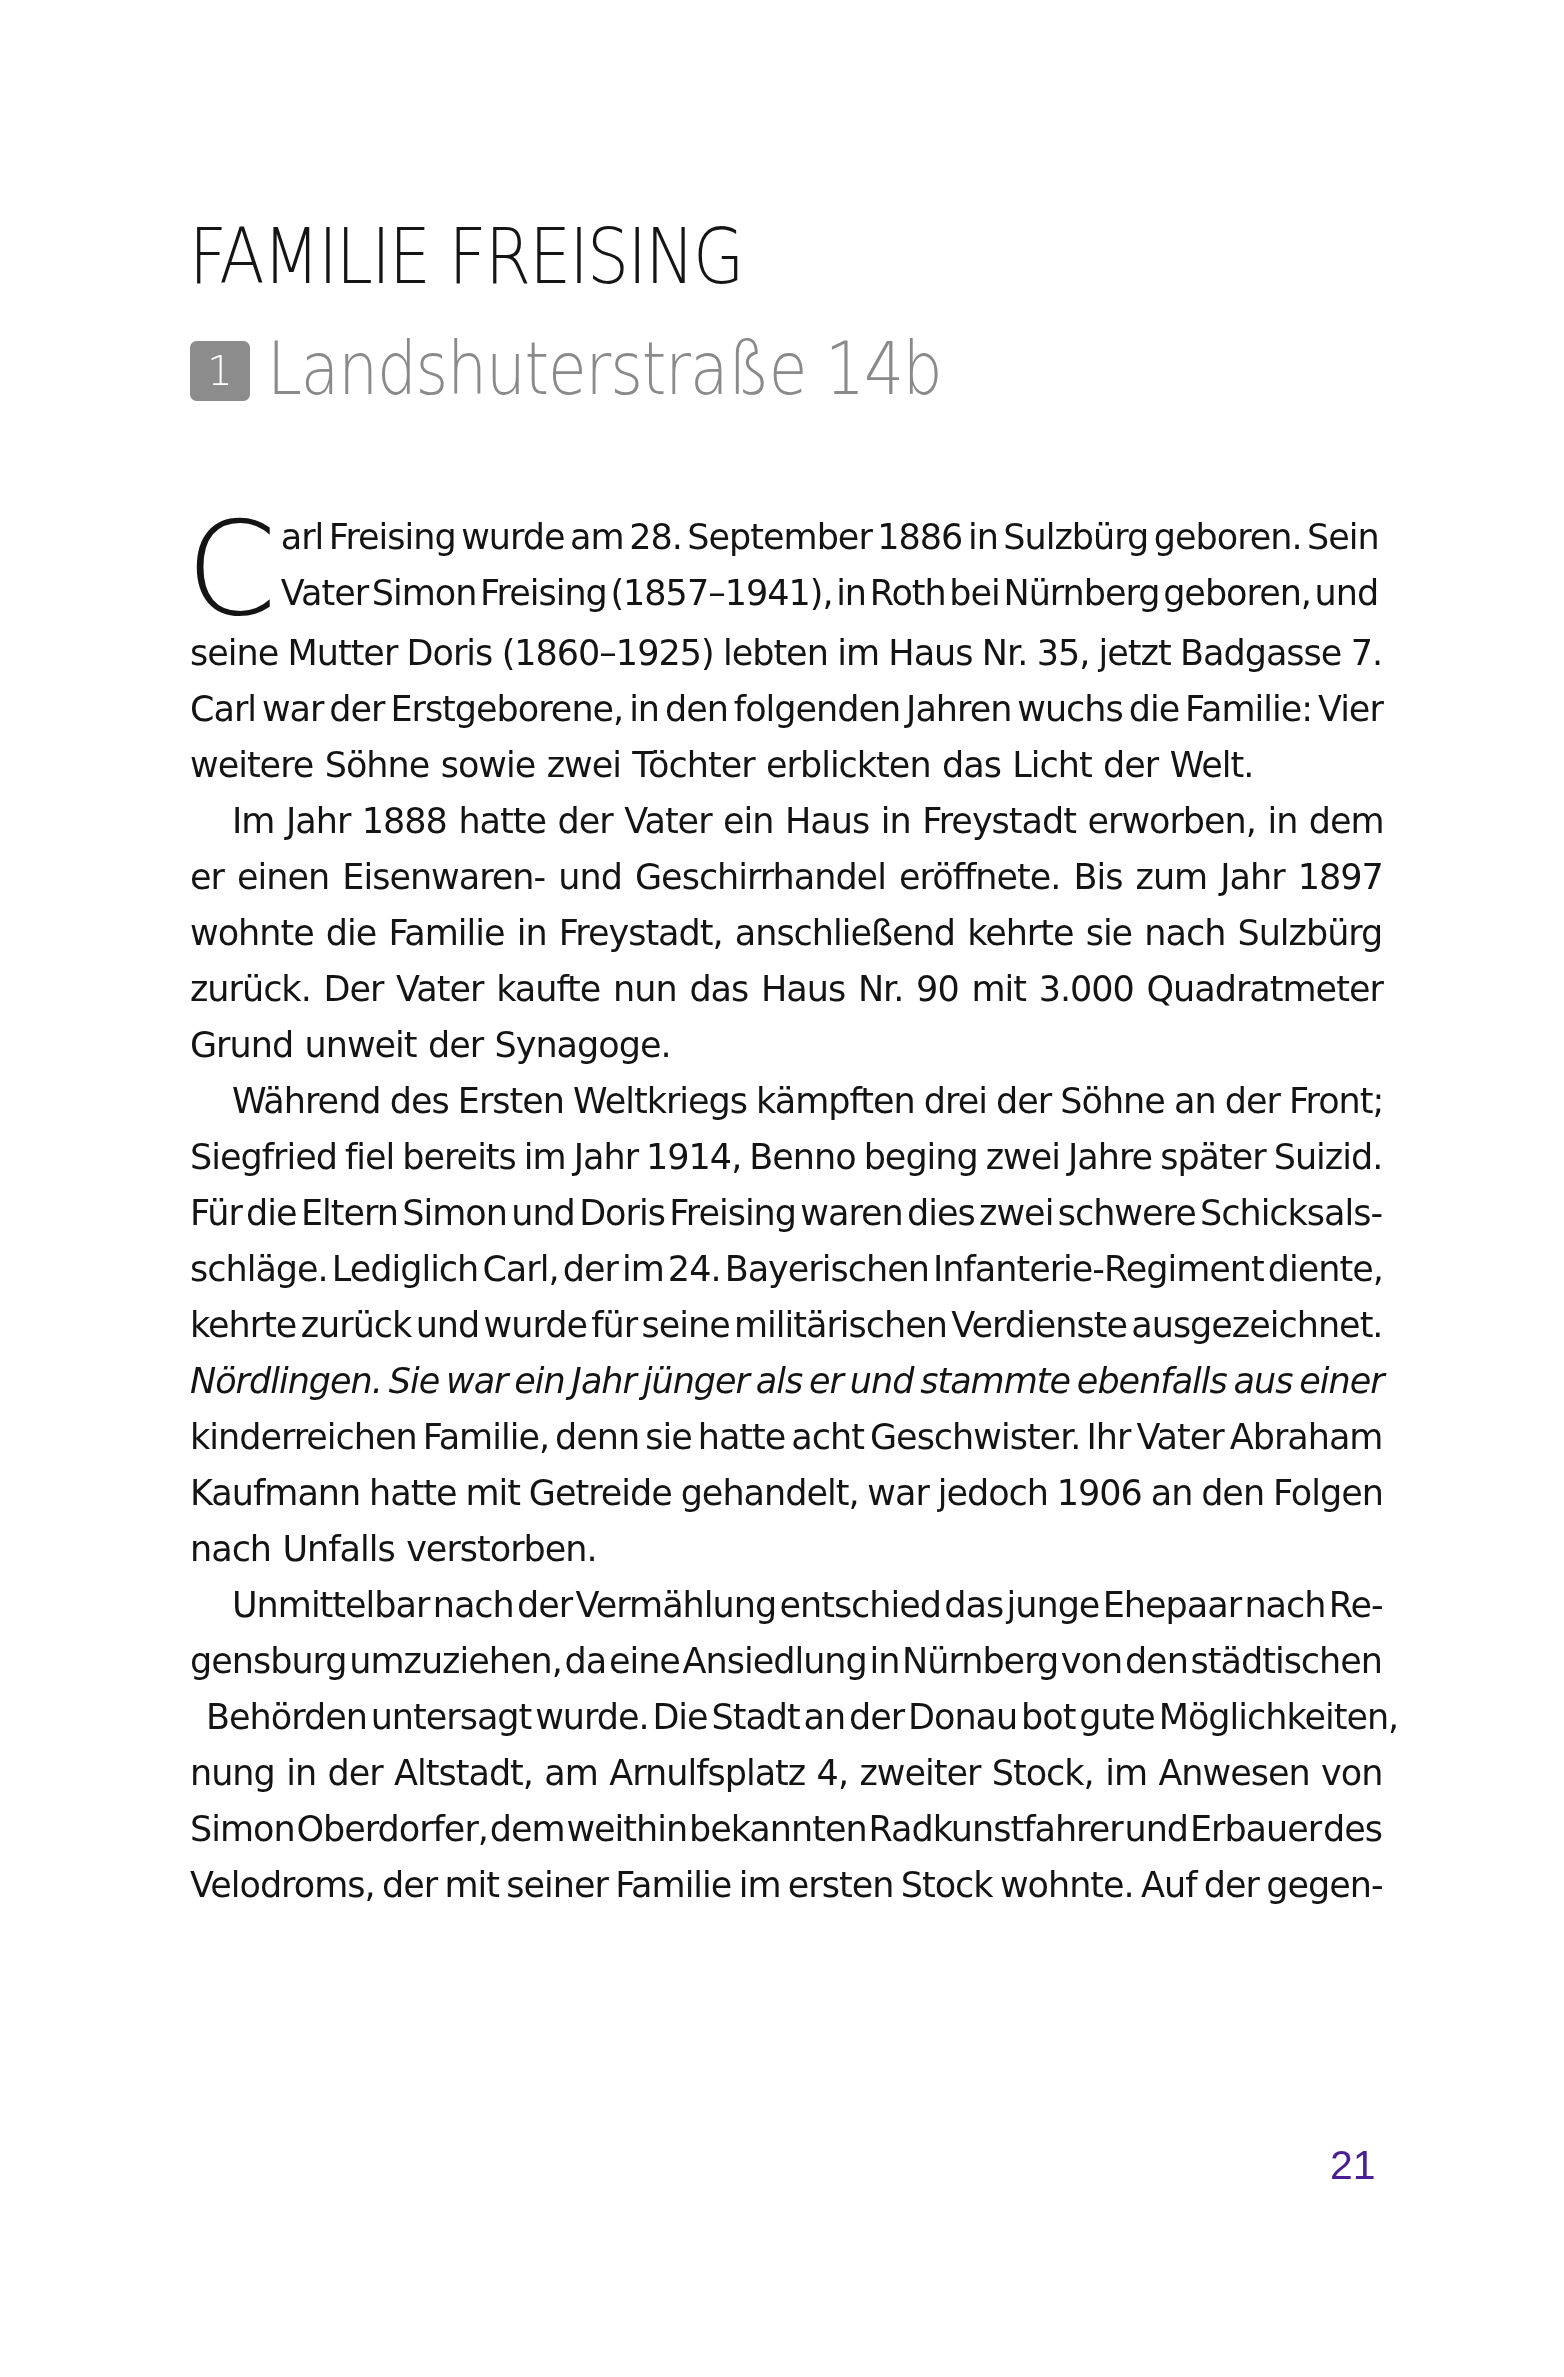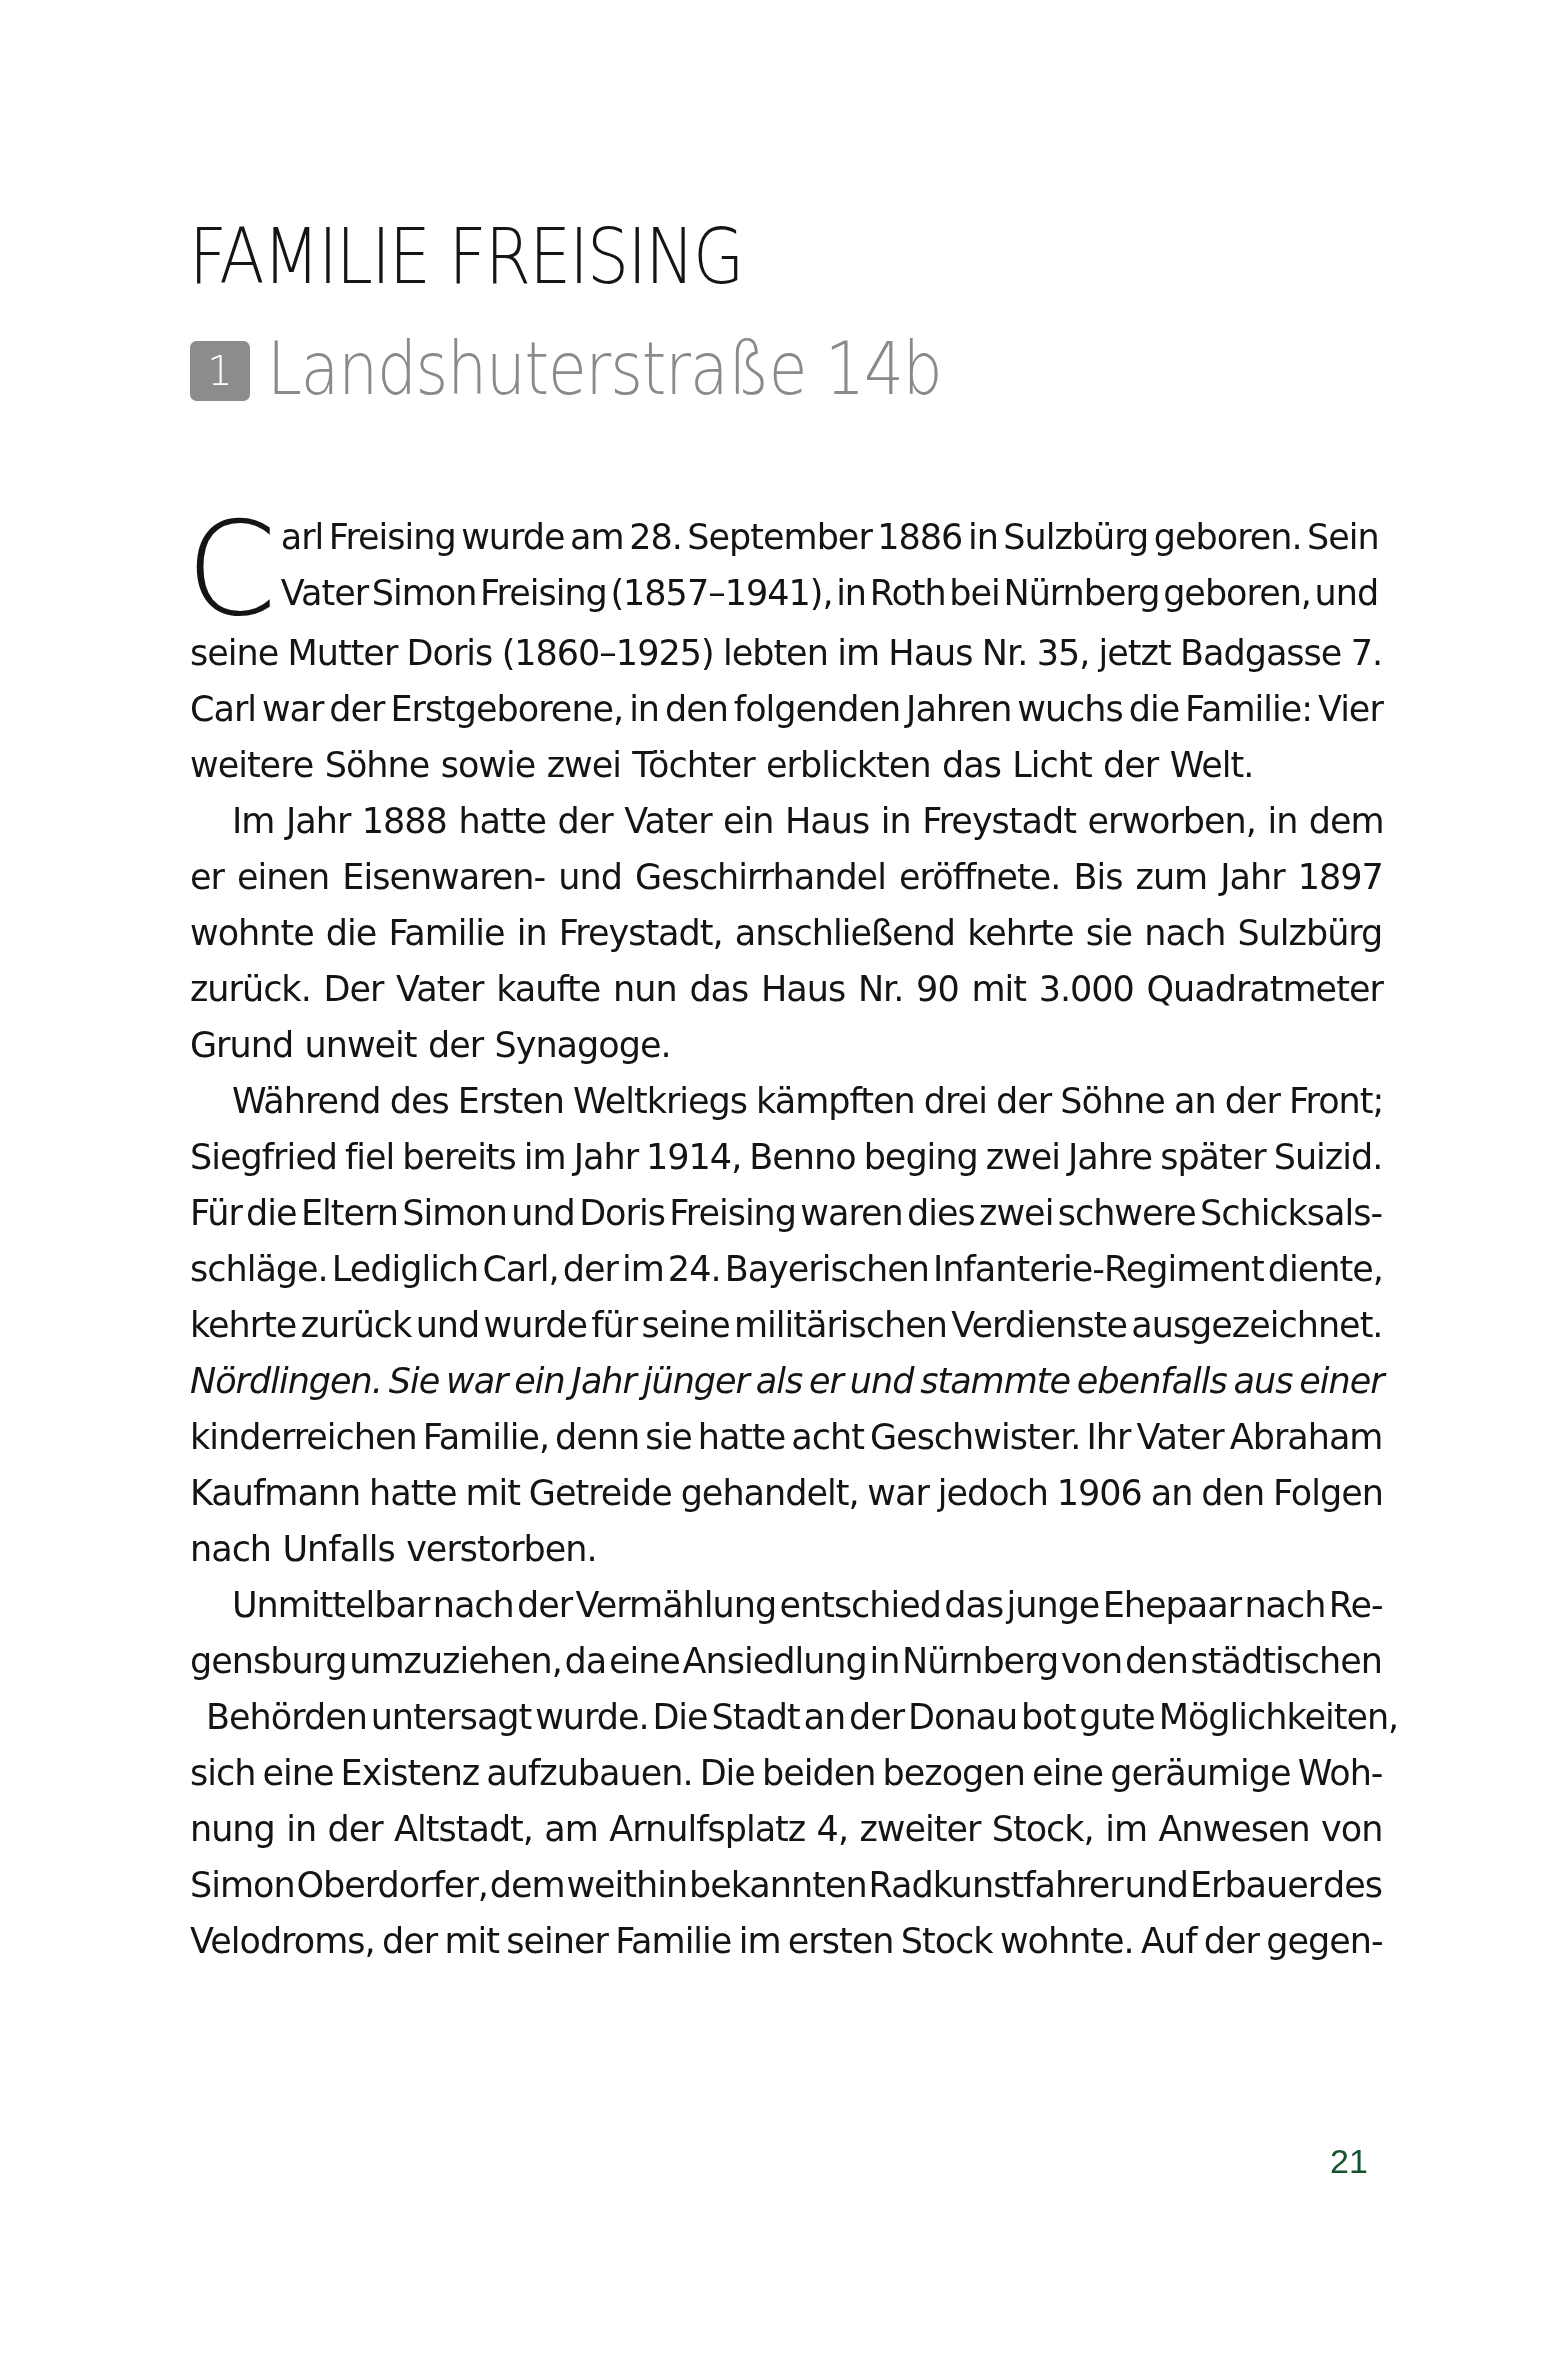--- a/index.html
+++ b/index.html
@@ -106,22 +106,22 @@
     margin-top: 7.8px;
     margin-right: 3.9px;
     margin-left: -3.9px;
     color: #141414;
   }
   .page-number {
     position: absolute;
     left: 1330px;
     top: 2142px;
     font-family: "Liberation Sans", sans-serif;
-    font-size: 34px;
-    color: #14532d;
+    font-size: 41px;
+    color: #4c1d95;
   }
 </style>
 </head>
 <body>
 
 <div class="page">
 
   <div class="title">FAMILIE FREISING</div>
 
   <div class="subtitle">
@@ -160,21 +160,20 @@
       <span class="line" style="word-spacing: -3.3px; text-align-last: left; font-style: italic;">Nördlingen. Sie war ein Jahr jünger als er und stammte ebenfalls aus einer</span>
       <span class="line" style="word-spacing: -4.1px; text-align-last: left;">kinderreichen Familie, denn sie hatte acht Geschwister. Ihr Vater Abraham</span>
       <span class="line" style="word-spacing: -1.3px; text-align-last: left;">Kaufmann hatte mit Getreide gehandelt, war jedoch 1906 an den Folgen</span>
       <span class="line last">nach Unfalls verstorben.</span>
     </div>
 
     <div class="para">
       <span class="line indent" style="word-spacing: -6.8px; text-align-last: left;">Unmittelbar nach der Vermählung entschied das junge Ehepaar nach Re-</span>
       <span class="line" style="word-spacing: -7.4px; text-align-last: left;">gensburg umzuziehen, da eine Ansiedlung in Nürnberg von den städtischen</span>
       <span class="line" style="word-spacing: -6.3px; text-align-last: left; margin-left: 16px;">Behörden untersagt wurde. Die Stadt an der Donau bot gute Möglichkeiten,</span>
-      <span class="line" style="word-spacing: -3px; text-align-last: left;">sich eine Existenz aufzubauen. Die beiden bezogen eine geräumige Woh-</span>
       <span class="line" style="word-spacing: 1.3px; text-align-last: left;">nung in der Altstadt, am Arnulfsplatz 4, zweiter Stock, im Anwesen von</span>
       <span class="line" style="word-spacing: -8.3px; text-align-last: left;">Simon Oberdorfer, dem weithin bekannten Radkunstfahrer und Erbauer des</span>
       <span class="line" style="word-spacing: -2.8px; text-align-last: left;">Velodroms, der mit seiner Familie im ersten Stock wohnte. Auf der gegen-</span>
     </div>
 
   </div>
 
   <div class="page-number">21</div>
 </div>
 

